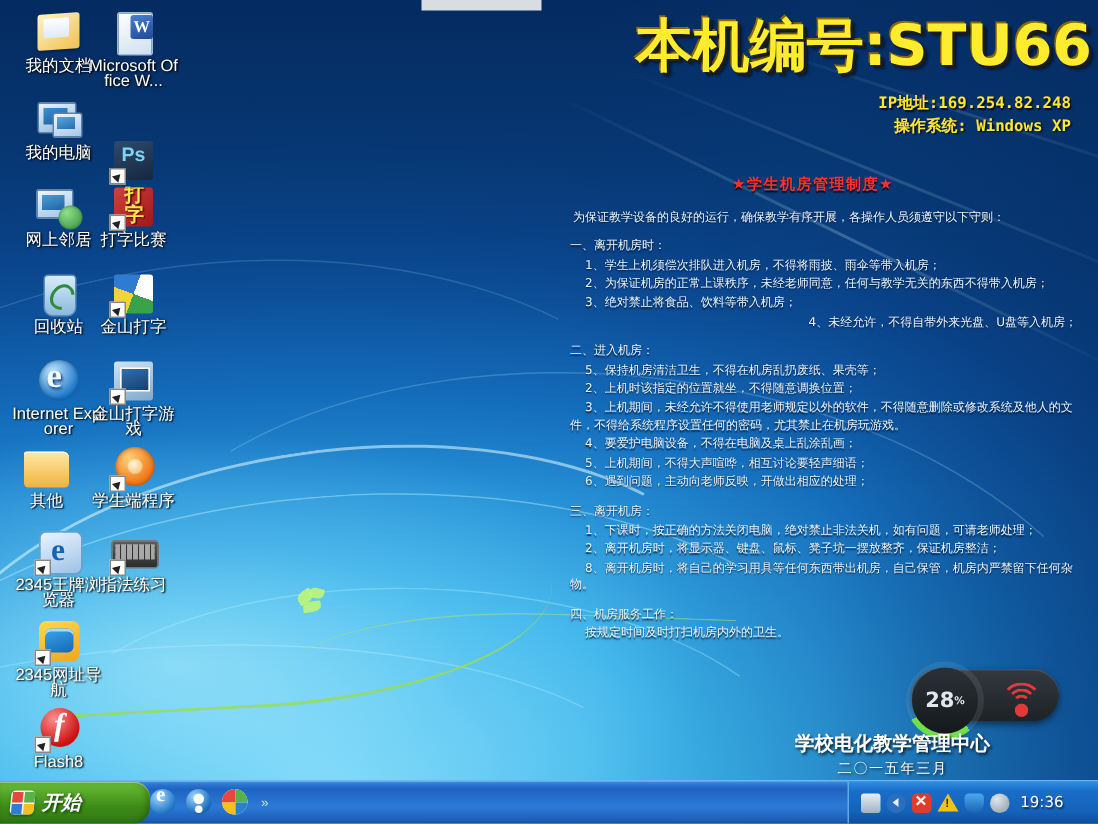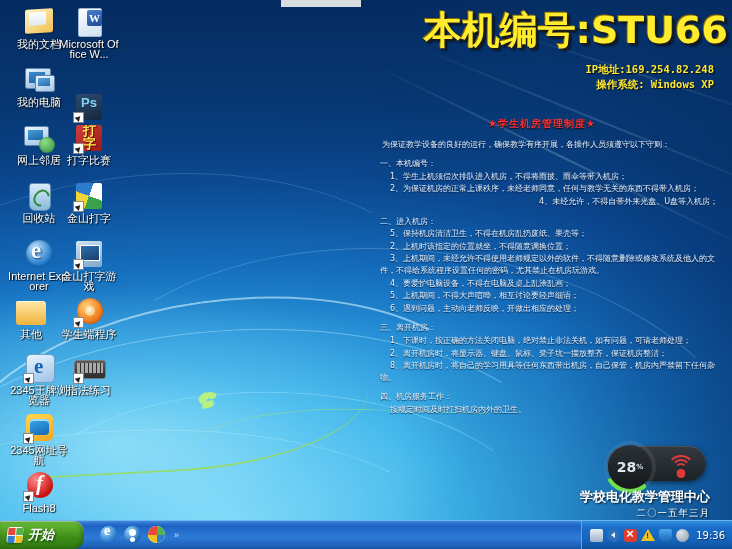--- a/index.html
+++ b/index.html
@@ -172,35 +172,35 @@
   }
   .gauge-in sup{font-size:7px;}
   .wifi{position:absolute;right:12px;top:9px;width:26px;height:22px;}
   .wifi span{position:absolute;left:50%;border:2px solid #e03a3a;border-bottom-color:transparent;border-left-color:transparent;border-right-color:transparent;border-radius:50%;transform:translateX(-50%);}
   .w1{width:24px;height:24px;top:0;}
   .w2{width:16px;height:16px;top:4px;}
   .w3{width:8px;height:8px;top:8px;}
   .wdot{position:absolute;left:50%;top:14px;width:5px;height:5px;border-radius:50%;background:#e03a3a;transform:translateX(-50%);}
 
   .signature{
-    position:absolute;right:22px;top:489px;width:250px;text-align:right;
+    position:absolute;right:12px;top:489px;width:250px;text-align:center;
     color:#ffffff;font-weight:bold;font-size:13px;line-height:16px;
     font-family:"DejaVu Sans",sans-serif;
     text-shadow:1px 1px 2px rgba(0,0,0,.8);
   }
   .sigdate{font-size:9.5px;font-weight:normal;letter-spacing:1px;}
 
   
   .taskbar{
     position:absolute;left:0;bottom:0;width:732px;height:28px;
     background:linear-gradient(180deg,#3f8be0 0%,#2a72cd 9%,#1f63c2 18%,#2d7ad6 60%,#1d5fb8 92%,#174f9e 100%);
     border-top:1px solid #6fb4f0;
   }
   .start{
-    position:absolute;left:0;top:0;height:28px;width:84px;
+    position:absolute;left:0;top:0;height:28px;width:100px;
     background:linear-gradient(180deg,#6dbf3c 0%,#4e9f22 38%,#3d8a18 62%,#2f7a10 100%);
     border-radius:0 11px 11px 0;
     box-shadow:inset -2px 0 4px rgba(0,0,0,.25), inset 0 1px 0 rgba(255,255,255,.45);
     display:flex;align-items:center;gap:5px;padding-left:7px;box-sizing:border-box;
   }
   .flag{width:16px;height:16px;border-radius:3px;background:#f2f6fa;position:relative;box-shadow:0 1px 2px rgba(0,0,0,.35);overflow:hidden;transform:skewX(-6deg);}
   .flag i{position:absolute;width:7px;height:7px;}
   .start-lbl{
     color:#ffffff;font-size:13px;font-weight:bold;font-style:italic;
     font-family:"DejaVu Sans",sans-serif;text-shadow:1px 1px 2px rgba(0,40,0,.8);
@@ -208,21 +208,21 @@
   .ql{position:absolute;left:100px;top:5px;display:flex;align-items:center;gap:7px;}
   .ql .qi{width:17px;height:17px;border-radius:50%;position:relative;}
   .qi-ie{background:radial-gradient(circle at 35% 30%,#9fd8ff,#1d72c4 72%);}
   .qi-ie:after{content:"e";position:absolute;left:4px;top:-3px;font-size:14px;font-weight:bold;color:#fff;font-family:"Liberation Serif",serif;}
   .qi-person{background:radial-gradient(circle at 35% 30%,#9fd8ff,#1466b8 72%);}
   .qi-person:after{content:"";position:absolute;left:5px;top:3px;width:7px;height:7px;border-radius:50%;background:#fff;box-shadow:0 7px 0 -1px #fff;}
   .qi-grid{border-radius:3px;background:#fff;overflow:hidden;display:grid;grid-template-columns:1fr 1fr;grid-template-rows:1fr 1fr;}
   .qi-grid b{display:block;}
   .chev{color:#cfe4ff;font-size:9px;margin-left:2px;}
   .tray{
-    position:absolute;right:0;top:0;height:28px;padding:0 7px 0 8px;
+    position:absolute;right:0;top:0;height:28px;padding:0 23px 0 8px;
     display:flex;align-items:center;gap:4px;
     background:linear-gradient(180deg,#2f8fe0 0%,#1a6ec8 22%,#1463bb 70%,#0e4e98 100%);
     border-left:1px solid #5ea9ea;box-sizing:border-box;text-align:center;
   }
   .tr{width:13px;height:13px;position:relative;border-radius:2px;}
   .tr-card{background:linear-gradient(180deg,#e8eef4,#9fb3c6);border-radius:2px;}
   .tr-arrow{background:#2a6fbe;border-radius:50%;}
   .tr-arrow:after{content:"";position:absolute;left:4px;top:3px;border-right:4px solid #dff0ff;border-top:3px solid transparent;border-bottom:3px solid transparent;}
   .tr-x{background:#e03c2e;border-radius:3px;}
   .tr-x:after{content:"\00d7";position:absolute;left:2px;top:-3px;color:#fff;font-size:13px;font-weight:bold;}
@@ -375,23 +375,24 @@
   <div class="banner-meta">
     <div>IP地址:169.254.82.248</div>
     <div>操作系统: Windows XP</div>
   </div>
 
   <div class="notice">
     <div class="notice-title">★学生机房管理制度★</div>
     <p class="ind1">为保证教学设备的良好的运行，确保教学有序开展，各操作人员须遵守以下守则：</p>
     <div id="notice-sections">
         <div class="gap"></div>
-        <p class="sect">一、本机编号：</p>
+        <p class="sect">一、离开机房时：</p>
         <p class="ind2" style="text-indent: 10px;">1、学生上机须偿次排队进入机房，不得将雨披、雨伞等带入机房；</p>
         <p class="ind2" style="text-indent: 10px;">2、为保证机房的正常上课秩序，未经老师同意，任何与教学无关的东西不得带入机房；</p>
+        <p class="ind2" style="text-indent: 10px;">3、绝对禁止将食品、饮料等带入机房；</p>
         <p class="ind2" style="text-indent: 10px; text-align: right;">4、未经允许，不得自带外来光盘、U盘等入机房；</p>
         <div class="gap"></div>
         <p class="sect">二、进入机房：</p>
         <p class="ind2" style="text-indent: 10px;">5、保持机房清洁卫生，不得在机房乱扔废纸、果壳等；</p>
         <p class="ind2" style="text-indent: 10px;">2、上机时该指定的位置就坐，不得随意调换位置；</p>
         <p class="ind2" style="text-indent: 10px;">3、上机期间，未经允许不得使用老师规定以外的软件，不得随意删除或修改系统及他人的文件，不得给系统程序设置任何的密码，尤其禁止在机房玩游戏。</p>
         <p class="ind2" style="text-indent: 10px;">4、要爱护电脑设备，不得在电脑及桌上乱涂乱画；</p>
         <p class="ind2" style="text-indent: 10px;">5、上机期间，不得大声喧哗，相互讨论要轻声细语；</p>
         <p class="ind2" style="text-indent: 10px;">6、遇到问题，主动向老师反映，开做出相应的处理；</p>
         <div class="gap"></div>

